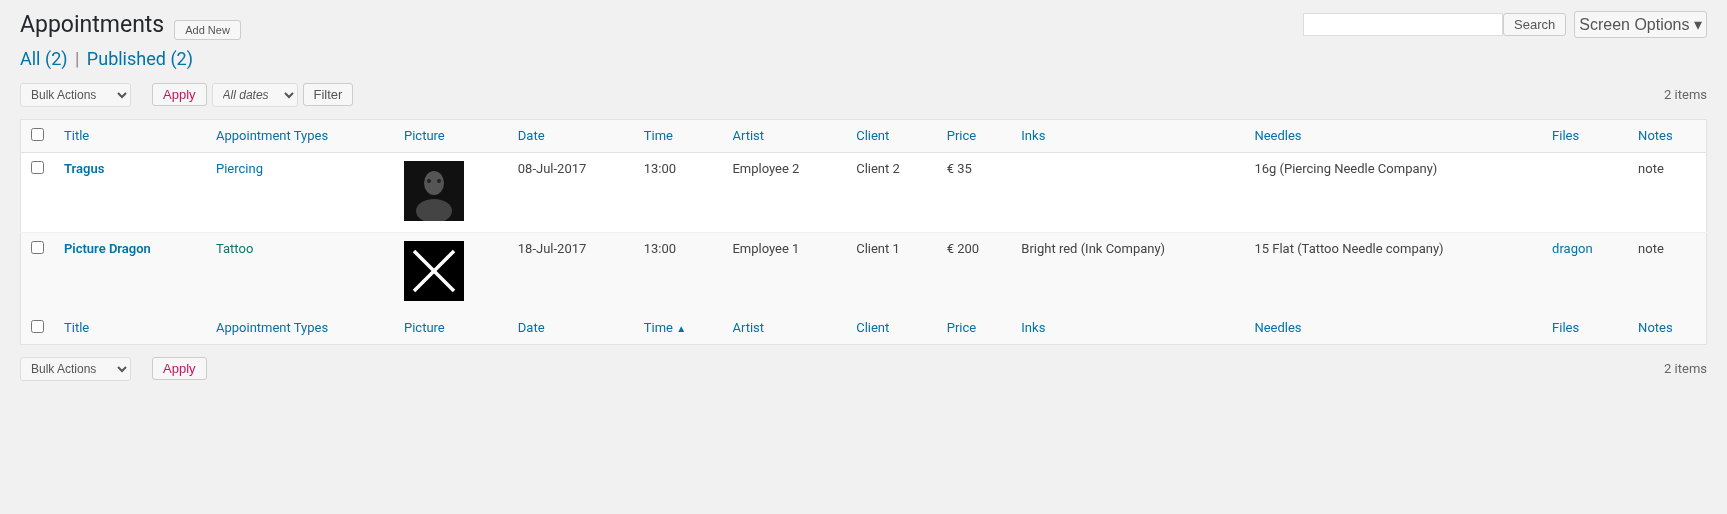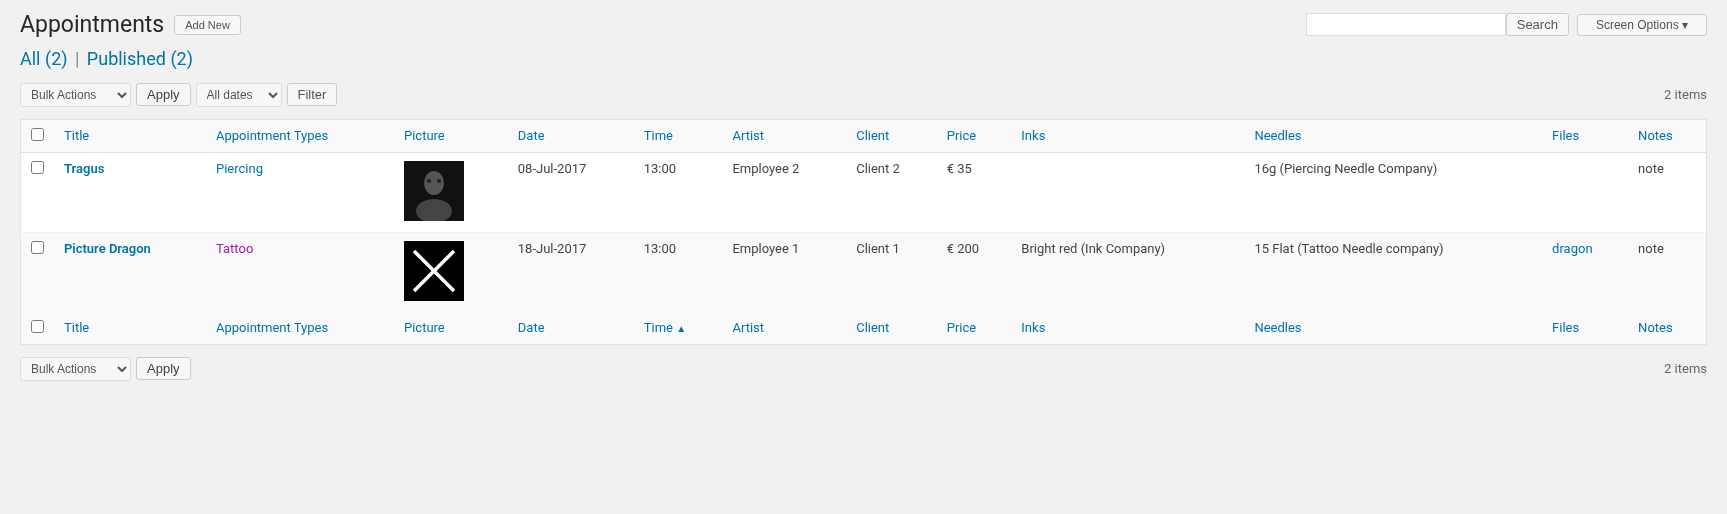--- a/index.html
+++ b/index.html
@@ -2,30 +2,30 @@
 <html><head>
   <meta charset="utf-8">
   <style>
     * { box-sizing: border-box; margin: 0; padding: 0; }
     body { font-family: -apple-system, BlinkMacSystemFont, "Segoe UI", Roboto, sans-serif; font-size: 13px; background: #f1f1f1; color: #444; }
     .wrap { padding: 10px 20px; background: #f1f1f1; min-height: 514px; }
     .page-header { display: flex; align-items: center; justify-content: space-between; margin-bottom: 8px; }
     .page-title { font-size: 23px; font-weight: 400; color: #23282d; line-height: 1.3; }
     .add-new-btn { margin-left: 10px; background: #f7f7f7; border: 1px solid #ccc; color: #555; padding: 3px 10px; font-size: 11px; cursor: pointer; border-radius: 3px; text-decoration: none; }
     .screen-options-area { display: flex; align-items: center; }
-    .screen-options-btn { background: #f7f7f7; border: 1px solid #ccc; color: #555; padding: 3px 18px; font-size: 12px; cursor: pointer; border-radius: 3px; }
+    .screen-options-btn { background: #f7f7f7; border: 1px solid #ccc; color: #555; padding: 3px 4px; font-size: 16px; cursor: pointer; border-radius: 3px; }
     .subsubsub { margin-bottom: 8px; font-size: 18px; }
     .subsubsub a { color: #0073aa; text-decoration: none; }
     .subsubsub .sep { color: #888; margin: 0 3px; }
     .tablenav { display: flex; align-items: center; justify-content: space-between; margin-bottom: 6px; padding: 6px 0; }
     .tablenav-left { display: flex; align-items: center; gap: 5px; }
     .tablenav-right { font-size: 13px; color: #666; }
     .bulk-actions-select { border: 1px solid #ddd; background: #f7f7f7; color: #555; padding: 3px 6px; font-size: 12px; cursor: pointer; border-radius: 3px; }
-    .apply-btn { background: #f7f7f7; border: 1px solid #ccc; color: #404040; padding: 3px 10px; font-size: 13px; cursor: pointer; border-radius: 3px; }
-    .dates-select { border: 1px solid #ddd; background: #f7f7f7; color: #555; padding: 3px 6px; font-size: 12px; cursor: pointer; border-radius: 3px; }
+    .apply-btn { background: #f7f7f7; border: 1px solid #ccc; color: #be185d; padding: 3px 10px; font-size: 13px; cursor: pointer; border-radius: 3px; margin-left: 16px; }
+    .dates-select { border: 1px solid #ddd; background: #f7f7f7; color: #555; padding: 3px 6px; font-size: 12px; cursor: pointer; border-radius: 3px; font-style: italic; }
     .filter-btn { background: #f7f7f7; border: 1px solid #ccc; color: #555; padding: 3px 10px; font-size: 13px; cursor: pointer; border-radius: 3px; }
     .search-area { display: flex; align-items: flex-start; gap: 0; }
     .search-input { border: 1px solid #ddd; padding: 3px 6px; font-size: 13px; width: 200px; }
     .search-btn { background: #f7f7f7; border: 1px solid #ccc; color: #555; padding: 3px 10px; font-size: 13px; cursor: pointer; border-radius: 3px; }
     table.wp-list-table { width: 100%; border-collapse: collapse; background: #fff; border: 1px solid #e1e1e1; }
     table.wp-list-table th { background: #f9f9f9; border-bottom: 1px solid #e1e1e1; padding: 8px 10px; text-align: left; font-weight: 400; color: #0073aa; font-size: 13px; white-space: nowrap; }
     table.wp-list-table th.col-check { width: 30px; }
     table.wp-list-table td { padding: 8px 10px; border-bottom: 1px solid #f1f1f1; vertical-align: top; font-size: 13px; }
     table.wp-list-table tr:last-child td { border-bottom: none; }
     table.wp-list-table tr.even { background: #f9f9f9; }
@@ -36,21 +36,21 @@
     .bottom-tablenav { display: flex; align-items: center; justify-content: space-between; margin-top: 6px; padding: 6px 0; }
     .bottom-tablenav-left { display: flex; align-items: center; gap: 5px; }
     .bottom-tablenav-right { font-size: 13px; color: #666; }
   </style>
 </head>
 <body>
 
 <div class="wrap">
 
   <div class="page-header">
-    <div style="display:flex;align-items:center;">
+    <div style="display:flex;align-items:flex-end;">
       <h1 class="page-title">Appointments</h1>
       <button class="add-new-btn">Add New</button>
     </div>
     <div class="screen-options-area">
       <div style="display:flex;align-items:center;gap:8px;">
         <div class="search-area">
           <input type="text" class="search-input" value="" style="">
           <button class="search-btn">Search</button>
         </div>
         <button class="screen-options-btn">Screen Options ▾</button>
@@ -120,21 +120,21 @@
           <td>Client 2</td>
           <td>€ 35</td>
           <td></td>
           <td>16g (Piercing Needle Company)</td>
           <td></td>
           <td>note</td>
         </tr>
         <tr class="even">
           <td class="check-col"><input type="checkbox" style=""></td>
           <td><a href="#" class="col-title-link">Picture Dragon</a></td>
-          <td style="color: #a21caf; margin-top: 8px;">Tattoo</td>
+          <td style="color: #0f766e; margin-top: 8px;">Tattoo</td>
           <td><svg width="60" height="60" xmlns="http://www.w3.org/2000/svg" viewBox="0 0 60 60">
               <rect width="60" height="60" fill="#000"></rect>
               <line x1="10" y1="10" x2="50" y2="50" stroke="#fff" stroke-width="3.5"></line>
               <line x1="50" y1="10" x2="10" y2="50" stroke="#fff" stroke-width="3.5"></line>
             </svg></td>
           <td>18-Jul-2017</td>
           <td>13:00</td>
           <td>Employee 1</td>
           <td>Client 1</td>
           <td>€ 200</td>

